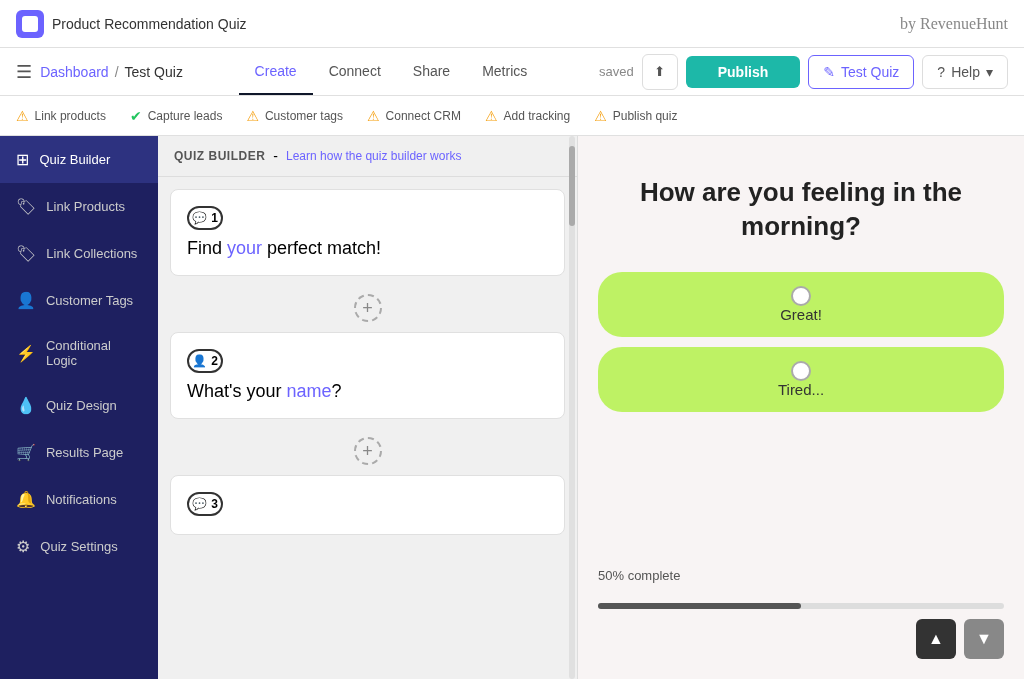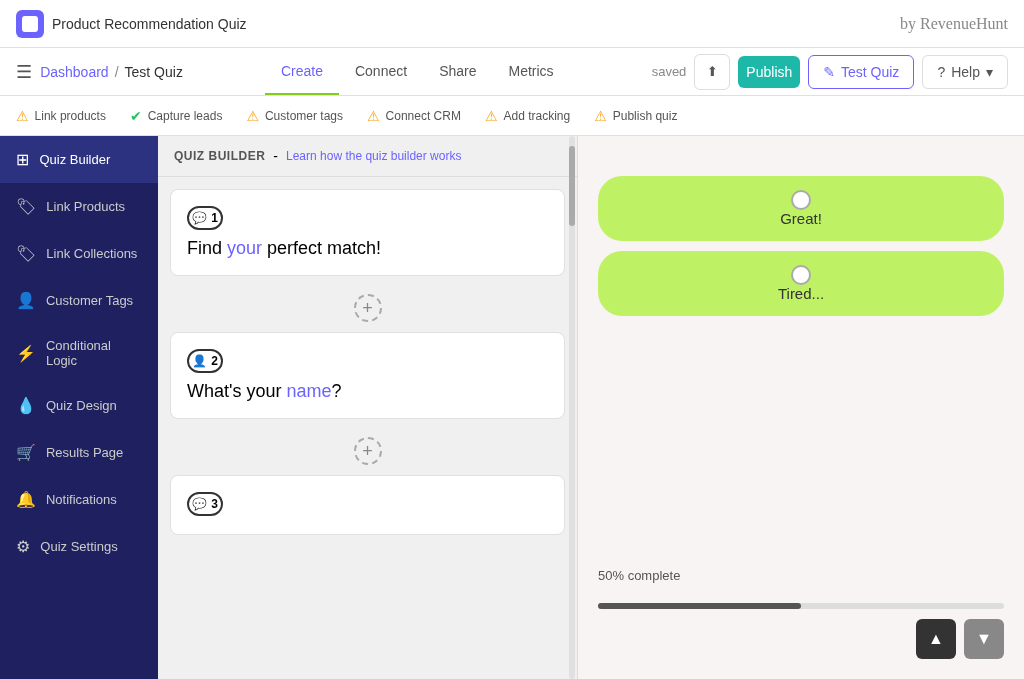--- a/index.html
+++ b/index.html
@@ -24,25 +24,25 @@
       padding: 0 16px; height: 48px;
     }
     .nav-left { display: flex; align-items: center; gap: 8px; }
     .hamburger { cursor: pointer; color: #555; font-size: 18px; }
     .breadcrumb { display: flex; align-items: center; gap: 6px; }
     .breadcrumb-link { color: #6c63ff; font-size: 14px; cursor: pointer; }
     .breadcrumb-sep { color: #888; }
     .breadcrumb-current { color: #333; font-size: 14px; }
     .nav-tabs { display: flex; align-items: center; gap: 0; }
     .nav-tab { padding: 14px 16px; font-size: 14px; color: #555; cursor: pointer; border-bottom: 2px solid transparent; }
-    .nav-tab.active { color: #6c63ff; border-bottom: 2px solid #84cc16; }
+    .nav-tab.active { color: #6c63ff; border-bottom: 2px solid #0f172a; }
     .nav-right { display: flex; align-items: center; gap: 8px; }
     .saved-label { font-size: 13px; color: #888; }
     .icon-btn { width: 36px; height: 36px; border: 1px solid #ddd; border-radius: 6px; background: white; cursor: pointer; display: flex; align-items: center; justify-content: center; color: #555; }
-    .publish-btn { background: #1db8a8; color: white; border: none; border-radius: 6px; padding: 8px 8px; font-size: 14px; font-weight: 400; cursor: pointer; }
+    .publish-btn { background: #1db8a8; color: white; border: none; border-radius: 6px; padding: 8px 32px; font-size: 14px; font-weight: 700; cursor: pointer; }
     .test-quiz-btn { background: white; color: #6c63ff; border: 1px solid #6c63ff; border-radius: 6px; padding: 8px 14px; font-size: 14px; cursor: pointer; display: flex; align-items: center; gap: 6px; }
     .help-btn { background: white; color: #555; border: 1px solid #ddd; border-radius: 6px; padding: 8px 14px; font-size: 14px; cursor: pointer; display: flex; align-items: center; gap: 6px; }
 
     
     .progress-bar {
       display: flex; align-items: center; background: white;
       border-bottom: 1px solid #e0e0e0; padding: 0 16px; height: 40px; gap: 24px;
     }
     .progress-item { display: flex; align-items: center; gap: 6px; font-size: 12px; color: #555; white-space: nowrap; }
     .progress-icon-warning { color: #f59e0b; font-size: 14px; }
@@ -298,20 +298,21 @@
 
       <div class="scrollbar-container">
         <div style="background:#e0e0e0;width:6px;height:100%;border-radius:3px;position:absolute;right:0;">
           <div style="background:#aaa;width:6px;height:80px;border-radius:3px;position:absolute;top:10px;"></div>
         </div>
       </div>
     </div>
 
     <div class="preview-panel">
       <div class="preview-content">
+        <div class="preview-question">How are you feeling in the morning?</div>
         <div class="preview-option">
           <div class="option-radio"></div>
           <span class="option-text">Great!</span>
         </div>
         <div class="preview-option">
           <div class="option-radio"></div>
           <span class="option-text">Tired...</span>
         </div>
       </div>
 

